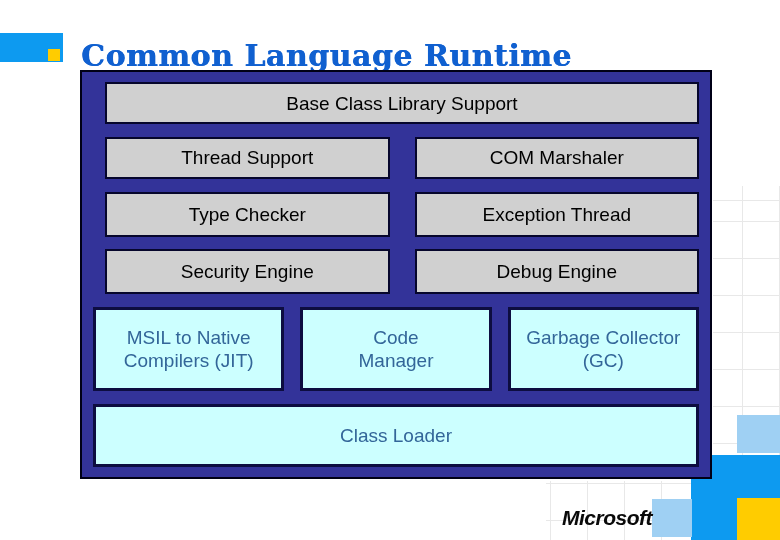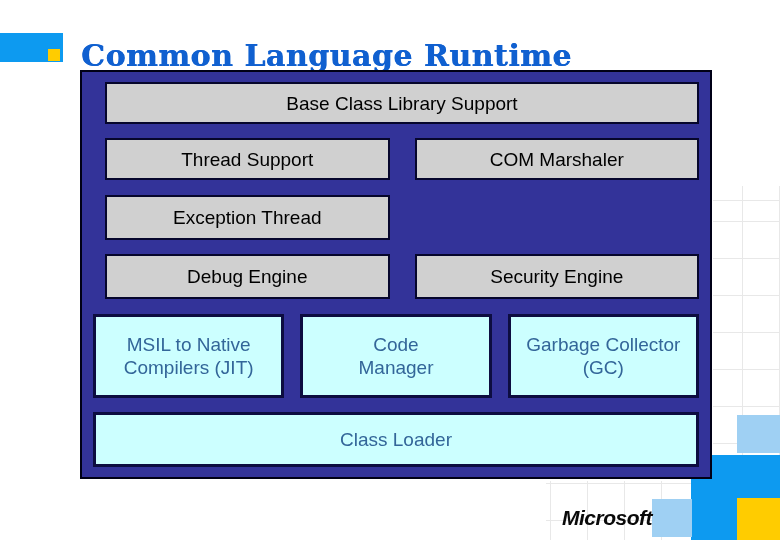--- a/index.html
+++ b/index.html
@@ -52,21 +52,21 @@
     border:2px solid #000016;
     z-index:5;
     padding:10px 11px 10px 11px;
     display:flex;flex-direction:column;justify-content:space-between;
   }
   .row{display:grid;column-gap:13px;}
   .row-1col{grid-template-columns:1fr;}
   .row-2col{grid-template-columns:1fr 1fr;}
   .row-3col{grid-template-columns:1fr 1fr 1fr;gap:16px;}
   .r-h42{height:42px;} .r-h46{height:42px;} .r-h45{height:45px;}
-  .r-h84{height:84px;} .r-h55{height:55px;}
+  .r-h84{height:84px;} .r-h55{height:63px;}
 
   .box{
     display:flex;align-items:center;justify-content:center;
     text-align:center;
     font-size:19px;line-height:23px;
     overflow:hidden;
   }
   .box-gray{
     background:var(--box_gray);
     border:2px solid #06062c;
@@ -116,31 +116,34 @@
   <div class="row row-2col r-h46" data-name="diagram-row-2">
     <div class="box box-gray" data-name="box-thread-support">
       <span data-name="box-label">Thread Support</span>
     </div>
     <div class="box box-gray" data-name="box-com-marshaler">
       <span data-name="box-label">COM Marshaler</span>
     </div>
   </div>
 
   <div class="row row-2col r-h45" data-name="diagram-row-3">
+    <div class="box box-gray" data-name="box-type-checker">
+      <span data-name="box-label">Type Checker</span>
+    </div>
     <div class="box box-gray" data-name="box-exception-manager">
       <span data-name="box-label">Exception Thread</span>
     </div>
   </div>
 
   <div class="row row-2col r-h45" data-name="diagram-row-4">
+    <div class="box box-gray" data-name="box-security-engine">
+      <span data-name="box-label">Security Engine</span>
+    </div>
     <div class="box box-gray" data-name="box-debug-engine">
       <span data-name="box-label">Debug Engine</span>
-    </div>
-    <div class="box box-gray" data-name="box-security-engine">
-      <span data-name="box-label">Security Engine</span>
     </div>
   </div>
 
   <div class="row row-3col r-h84" data-name="diagram-row-5">
     <div class="box box-cyan w-msil" data-name="box-msil-jit-compilers">
       <span data-name="box-label">MSIL to Native Compilers (JIT)</span>
     </div>
     <div class="box box-cyan w-code" data-name="box-code-manager">
       <span data-name="box-label">Code Manager</span>
     </div>

